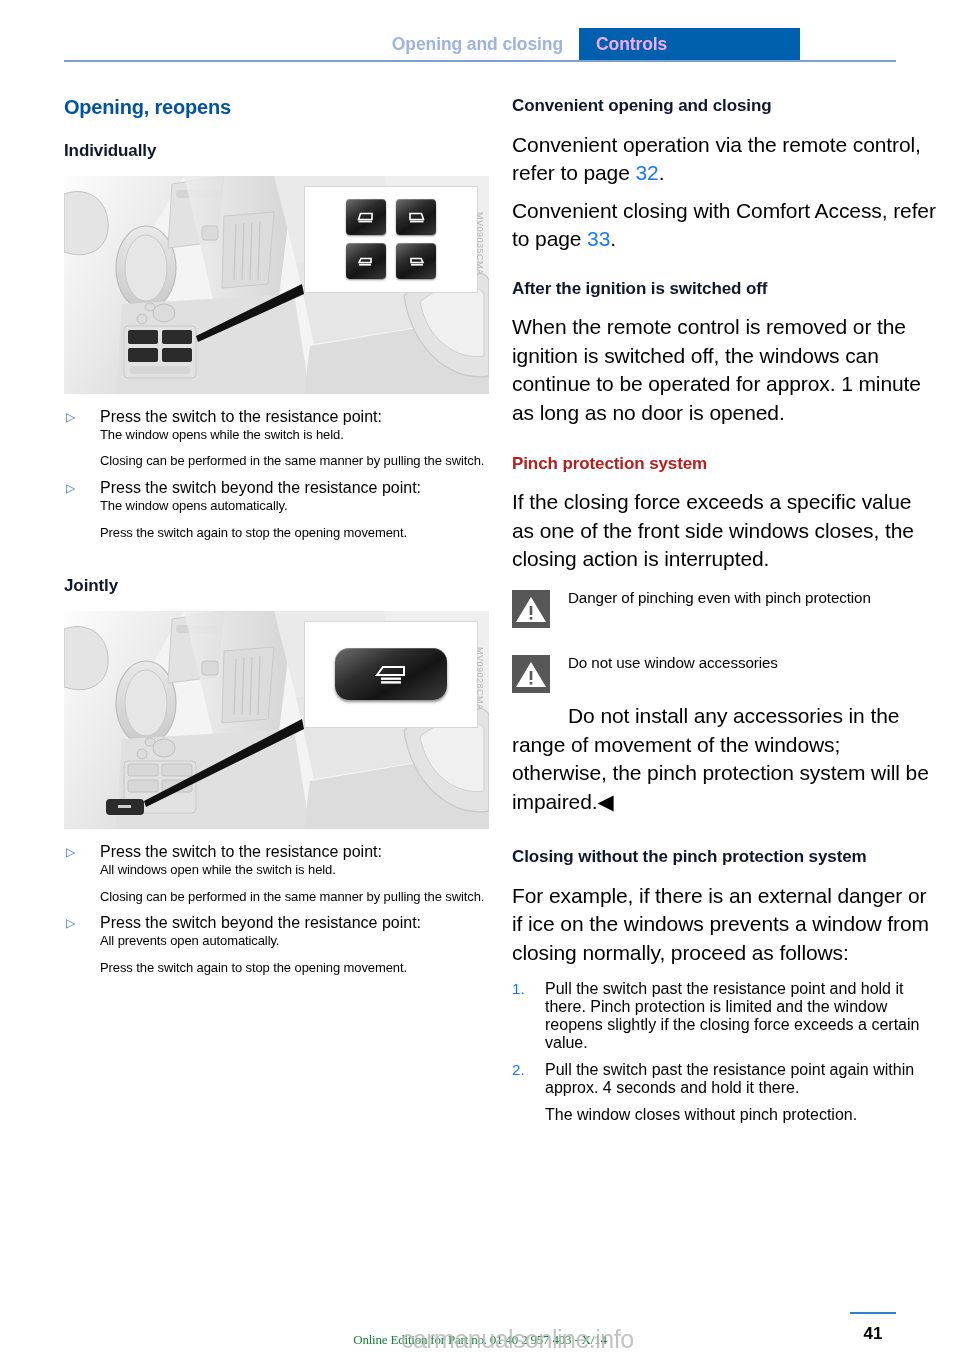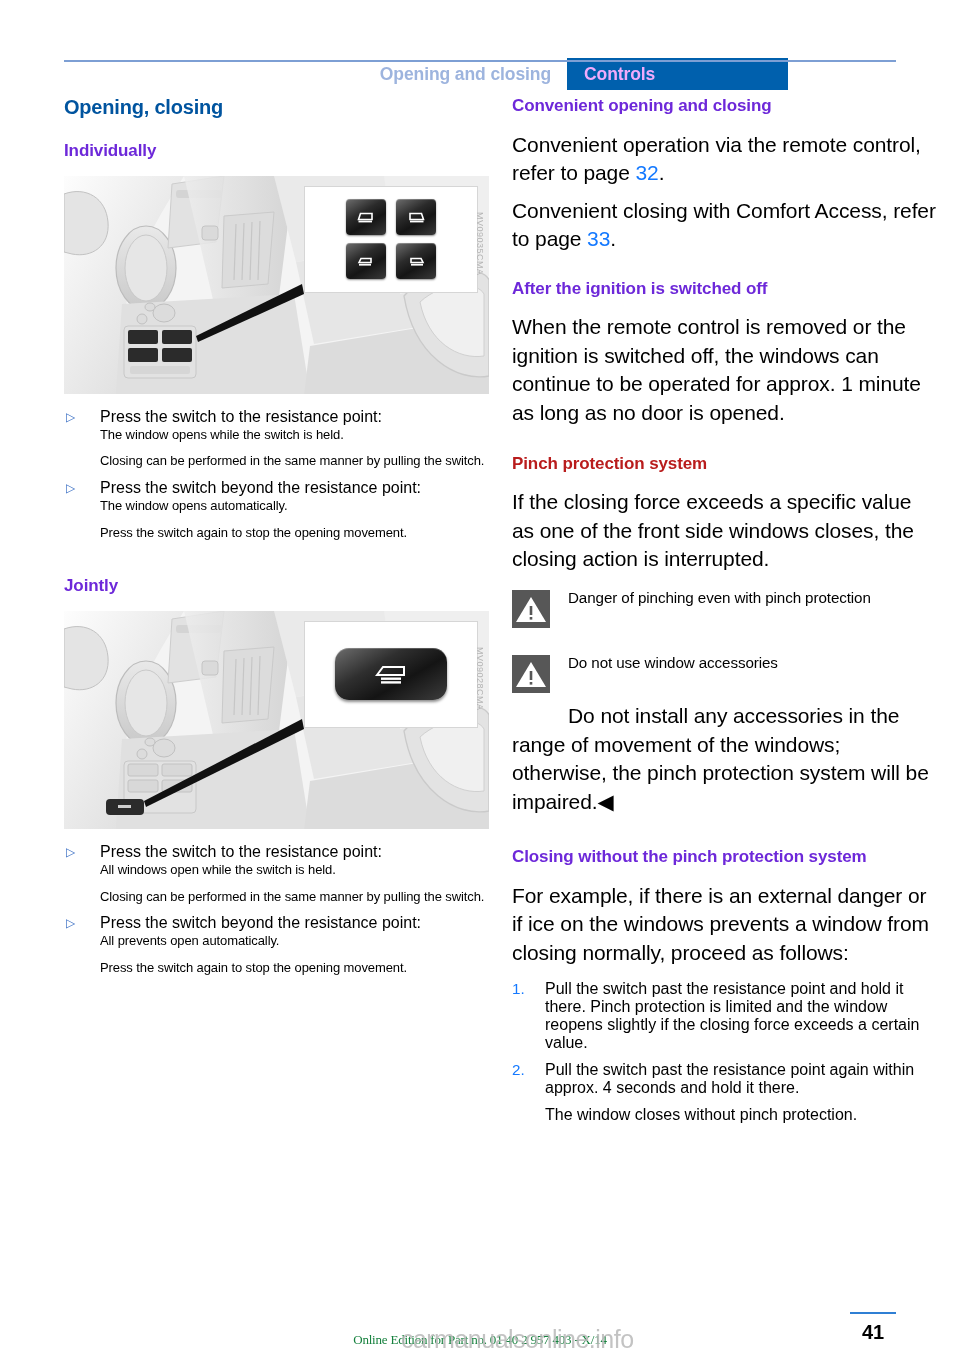--- a/index.html
+++ b/index.html
@@ -7,21 +7,21 @@
     width:960px;height:1362px;
     background:#ffffff;
     font-family:"Liberation Sans", sans-serif;
     -webkit-font-smoothing:antialiased;
     position:relative;
     overflow:hidden;
   }
 
   
   .header{
-    position:absolute;left:0;top:0;width:788px;height:56px;margin-top:30px;
+    position:absolute;left:12px;top:0;width:788px;height:56px;
   }
   .header-inner{
     position:absolute;right:0;top:28px;height:32px;
     display:flex;align-items:stretch;
   }
   .hdr-section{
     color:#9db4de;
     font-size:17.5px;font-weight:bold;
     padding:0 16px 0 10px;
     display:flex;align-items:center;
@@ -58,21 +58,21 @@
     margin:0 0 22px 0;
     letter-spacing:-0.2px;
   }
   h2.sub{
     color:#b91c1c;
     font-size:17px;font-weight:bold;
     margin:0 0 14px 0;
     letter-spacing:-0.1px;
   }
   h2.sub-light{
-    color:#6d28d9;
+    color:#0f172a;
     font-size:17px;font-weight:bold;
     margin:0 0 14px 0;
     letter-spacing:-0.1px;
     line-height:1.22;
   }
   h2.sub-light.tight{margin-top:0;}
 
   p.body{
     font-size:21px;
     line-height:1.355;
@@ -183,21 +183,21 @@
     font-size:13px;color:#15803d;
     font-family:"Liberation Serif", serif;
     letter-spacing:-0.2px;
   }
   .pagenum-rule{
     position:absolute;right:64px;bottom:48px;width:46px;height:2px;background:#2f7fd4;
   }
   .pagenum{
     position:absolute;right:64px;bottom:18px;
     width:46px;text-align:center;
-    font-size:20px;font-weight:bold;color:#000;
+    font-size:17px;font-weight:bold;color:#000;
   }
   .watermark{
     position:absolute;left:50%;bottom:8px;transform:translateX(-34%);
     font-size:25px;color:#b9b9b9;opacity:.85;
     font-family:"Liberation Sans", sans-serif;
     white-space:nowrap;
     letter-spacing:-0.5px;
   }
 </style>
 </head>
@@ -208,21 +208,21 @@
     <div class="hdr-section">Opening and closing</div>
     <div class="hdr-chapter">Controls</div>
   </div>
 </div>
 <div class="header-rule"></div>
 
 <div class="page">
 
   <div class="col col-left">
 
-    <h1 class="title">Opening, closing</h1>
+    <h1 class="title">Opening, reopens</h1>
 
     <h2 class="sub-light">Individually</h2>
 
     <div class="figure">
       <svg class="dash" viewBox="0 0 425 218" preserveAspectRatio="none">
         <defs>
           <linearGradient id="g1" x1="0" y1="0" x2="1" y2="1">
             <stop offset="0%" stop-color="#fdfdfd"></stop>
               <stop offset="100%" stop-color="#d7d7d7"></stop>
           </linearGradient>

